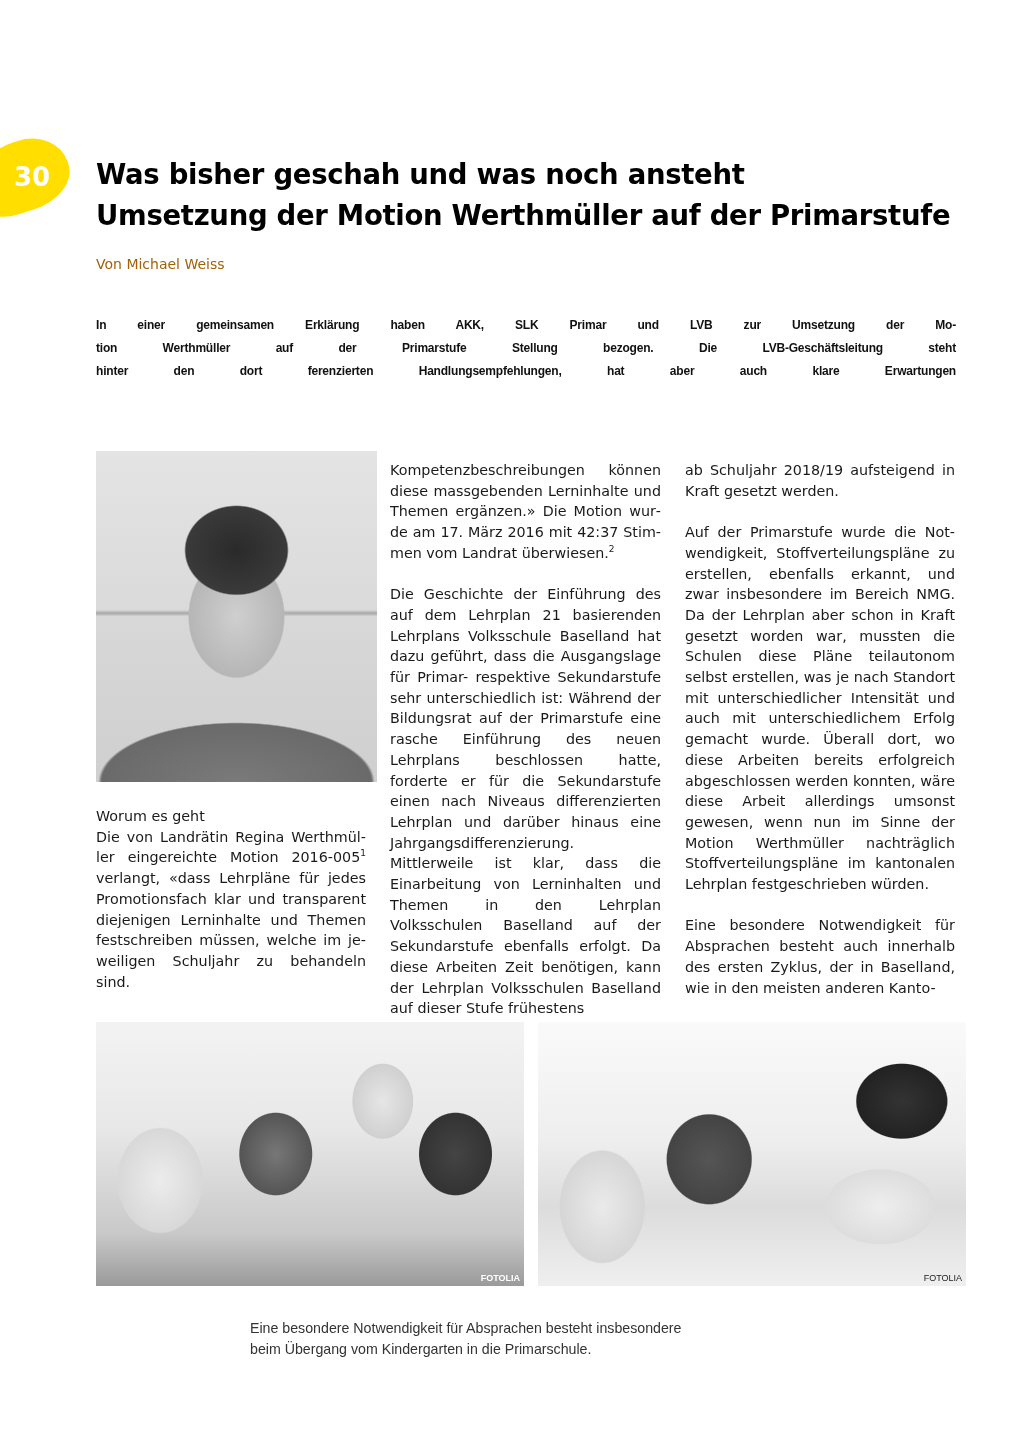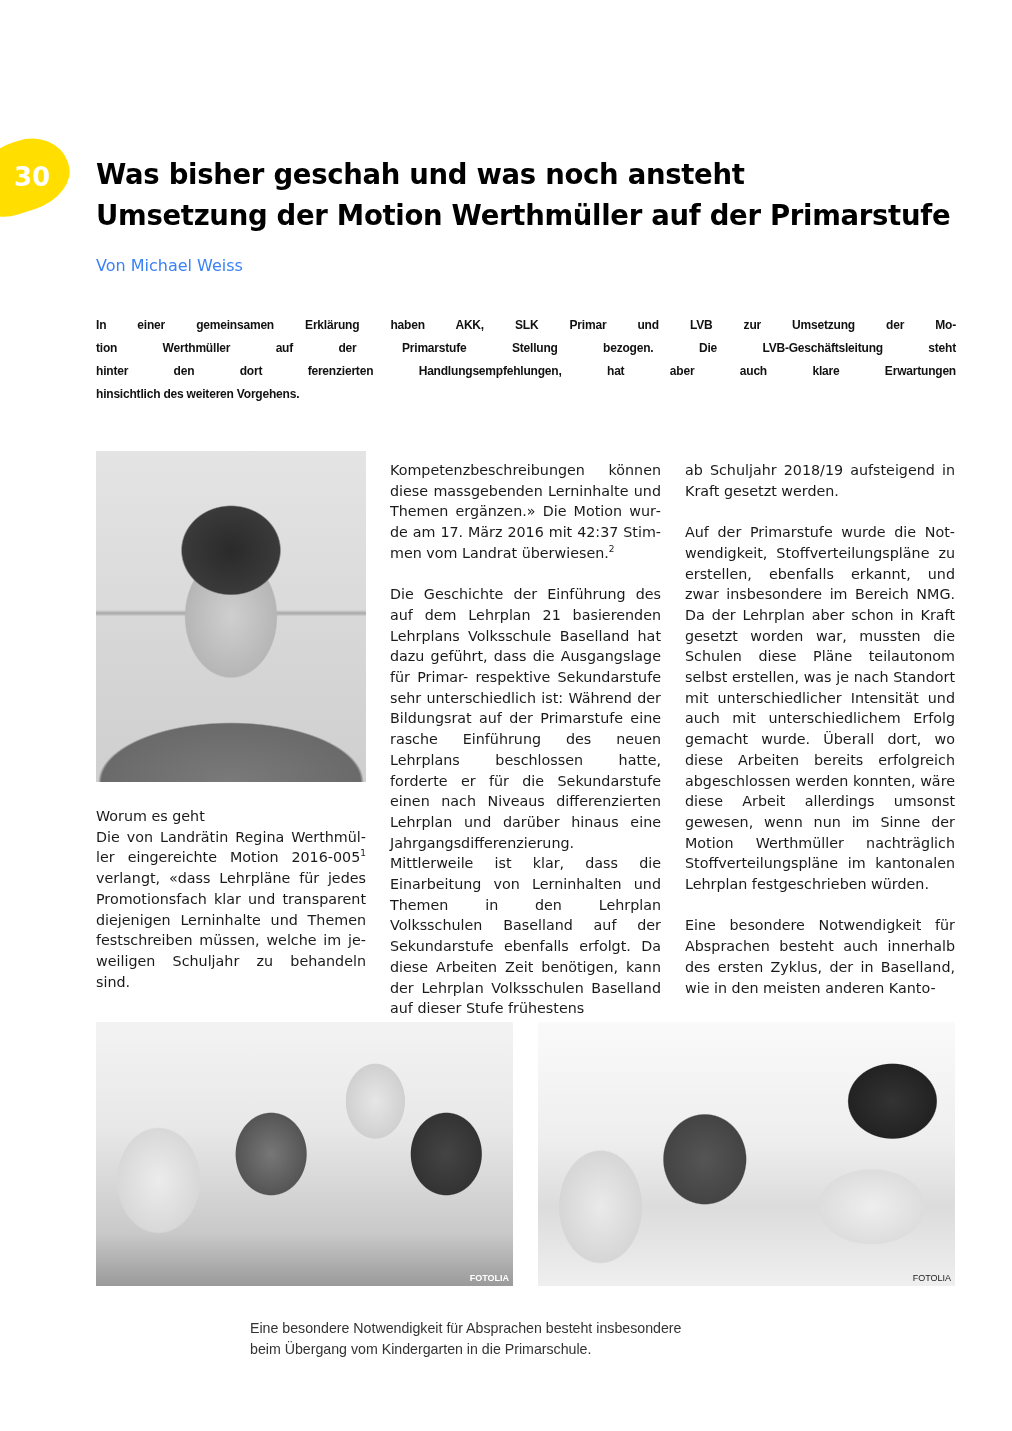--- a/index.html
+++ b/index.html
@@ -6,26 +6,26 @@
   body { width: 1012px; height: 1431px; position: relative; overflow: hidden;
          font-family: "DejaVu Sans", sans-serif; color: #1a1a1a; }
   .page-badge { position: absolute; left: -30px; top: 142px; width: 100px; height: 70px;
                 background: #ffde00; border-radius: 60% 45% 50% 40% / 65% 55% 50% 45%;
                 transform: rotate(-18deg); }
   .page-number { position: absolute; left: 14px; top: 162px; font-size: 26px; font-weight: bold;
                  color: #ffffff; font-family: "DejaVu Sans", sans-serif; letter-spacing: 0px; }
   .title { position: absolute; left: 96px; top: 154px; width: 880px; font-size: 27.5px; font-weight: bold;
            line-height: 41px; color: #000; letter-spacing: -0.3px; }
   .title div { white-space: nowrap; }
-  .byline { position: absolute; left: 96px; top: 256px; font-size: 16px; color: #3b82f6; }
+  .byline { position: absolute; left: 96px; top: 256px; font-size: 14px; color: #a16207; }
   .lead { position: absolute; left: 96px; top: 314px; width: 860px; font-family: "Liberation Sans", sans-serif;
           font-weight: bold; font-size: 12px; line-height: 23px; color: #111; letter-spacing: -0.2px; }
   .lead div { white-space: nowrap; text-align: justify; text-align-last: justify; }
   .lead div.last { text-align-last: left; }
-  .photo { position: absolute; overflow: hidden; }
+  .photo { position: absolute; overflow: hidden; padding-left: 11px; }
   .portrait { left: 96px; top: 451px; width: 270px; height: 331px;
               background: radial-gradient(ellipse 30% 22% at 50% 30%, #2a2a2a 0%, #3a3a3a 60%, transparent 62%),
                           radial-gradient(ellipse 24% 26% at 50% 50%, #cfcfcf 0%, #b6b6b6 70%, transparent 72%),
                           radial-gradient(ellipse 60% 22% at 50% 100%, #7a7a7a 0%, #6a6a6a 80%, transparent 82%),
                           linear-gradient(180deg, #e4e4e4 0%, #dadada 48%, #a8a8a8 49%, #d8d8d8 50%, #cfcfcf 100%); }
   .col { position: absolute; top: 460px; width: 270px; font-size: 14.3px; line-height: 20.7px; color: #1a1a1a; }
   .col p { margin: 0; text-align: justify; hyphens: manual; }
   .col p + p { margin-top: 20.7px; }
   .col sup { font-size: 9px; line-height: 0; vertical-align: 6px; }
   .col1 { left: 96px; top: 806px; }
@@ -61,21 +61,20 @@
   <div>Was bisher geschah und was noch ansteht</div>
   <div>Umsetzung der Motion Werthmüller auf der Primarstufe</div>
 </h1>
 
 <div class="byline">Von Michael Weiss</div>
 
 <div class="lead">
   <div>In einer gemeinsamen Erklärung haben AKK, SLK Primar und LVB zur Umsetzung der Mo-</div>
   <div>tion Werthmüller auf der Primarstufe Stellung bezogen. Die LVB-Geschäftsleitung steht</div>
   <div>hinter den dort ferenzierten Handlungsempfehlungen, hat aber auch klare Erwartungen</div>
-  <div class="last">hinsichtlich des weiteren Vorgehens.</div>
 </div>
 
 <div class="photo portrait" title="Porträt Michael Weiss"></div>
 
 <div class="col col1">
   <span class="subhead">Worum es geht</span>
   <p><span>Die von Landrätin Regina Werthmül­ler eingereichte Motion 2016-005</span><sup>1</sup><span> ver­langt, «dass Lehrpläne für jedes Pro­motionsfach klar und transparent diejenigen Lerninhalte und Themen festschreiben müssen, welche im je­weiligen Schuljahr zu behandeln sind.</span></p>
 </div>
 
 <div class="col col2">

